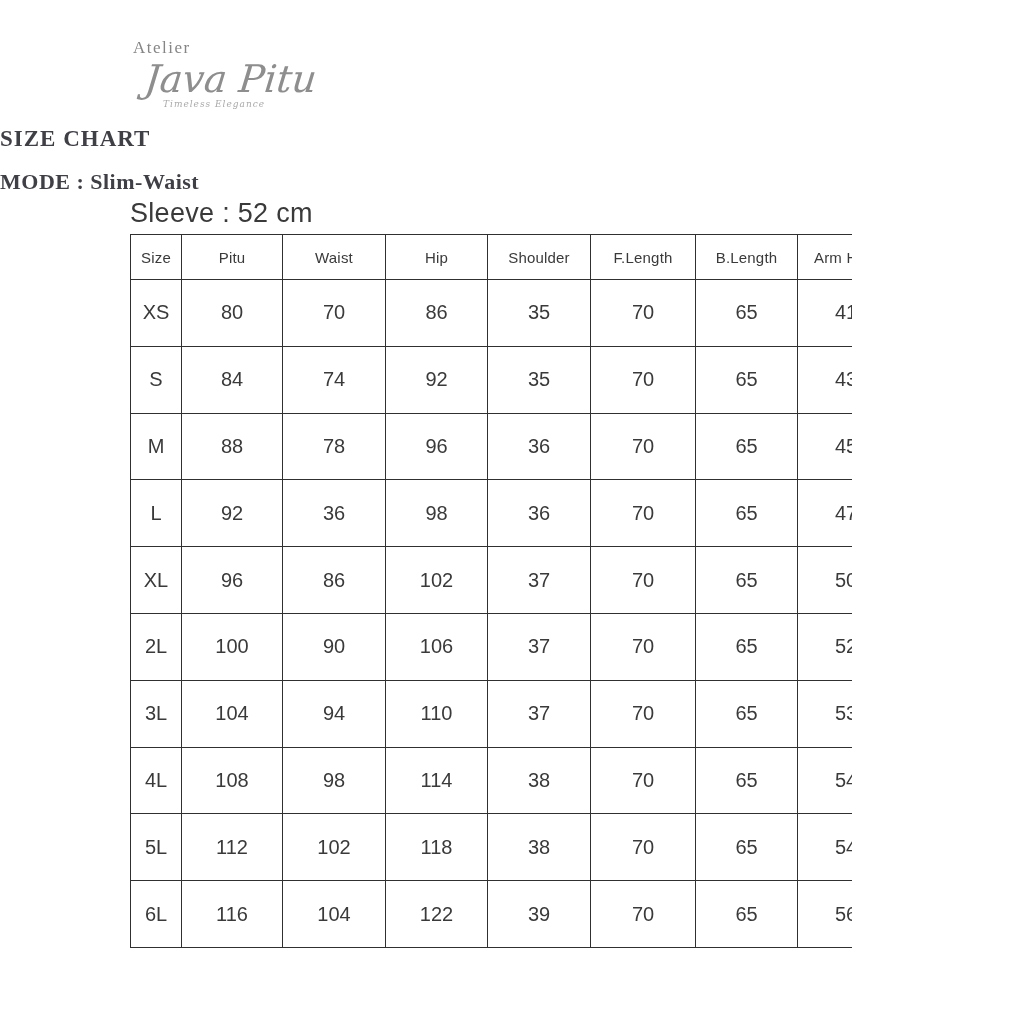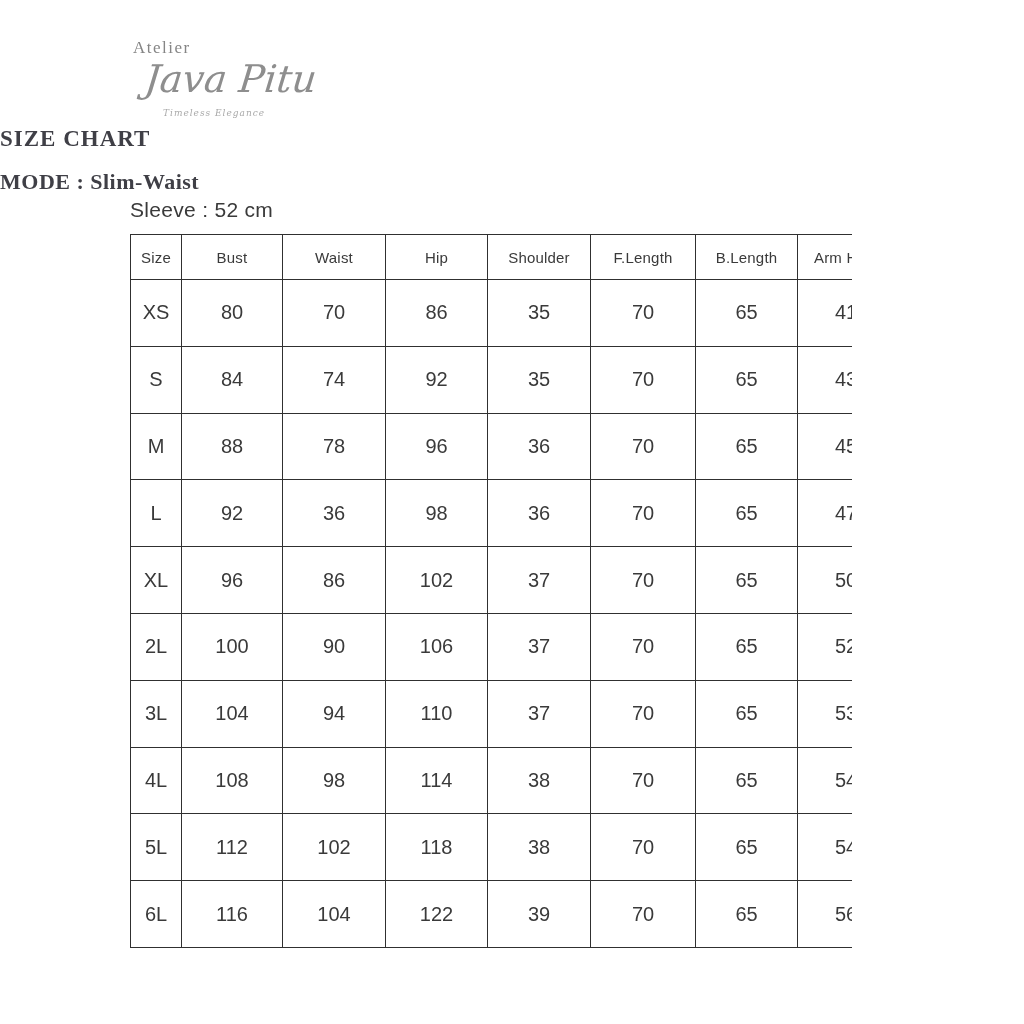--- a/index.html
+++ b/index.html
@@ -37,21 +37,21 @@
     margin-top: 2px;
     color: #8e8e8e;
     transform: skewX(-6deg);
   }
   .logo-tagline {
     font-family: "DejaVu Serif", serif;
     font-style: italic;
     font-size: 9px;
     letter-spacing: 1px;
     margin-left: 30px;
-    margin-top: 10px;
+    margin-top: 1px;
     color: #a9a9a9;
   }
 
   
   .title-block {
     position: absolute;
     left: 0;
     top: 126px;
     width: 1024px;
     font-family: "Liberation Serif", serif;
@@ -66,21 +66,21 @@
     font-size: 22px;
     margin-top: 17px;
     letter-spacing: 0.5px;
   }
 
   
   .sleeve-note {
     position: absolute;
     left: 130px;
     top: 198px;
-    font-size: 21px;
+    font-size: 27px;
     font-weight: 500;
     color: #3a3a3a;
     letter-spacing: 0.3px;
   }
 
   
   table.size-table {
     position: absolute;
     left: 130px;
     top: 234px;
@@ -143,21 +143,21 @@
         <col class="c-waist">
         <col class="c-hip">
       <col class="c-shoulder">
         <col class="c-flength">
         <col class="c-blength">
         <col class="c-armhole">
     </colgroup>
     <thead>
       <tr>
           <th>Size</th>
-          <th>Bust</th>
+          <th>Pitu</th>
           <th>Waist</th>
           <th>Hip</th>
           <th>Shoulder</th>
           <th>F.Length</th>
           <th>B.Length</th>
           <th>Arm Hole</th>
         </tr>
     </thead>
     <tbody>
         <tr>

